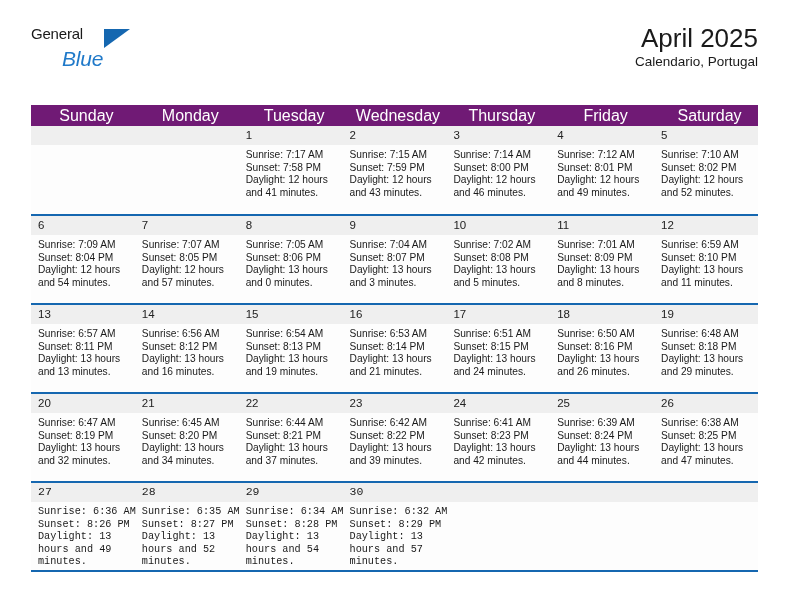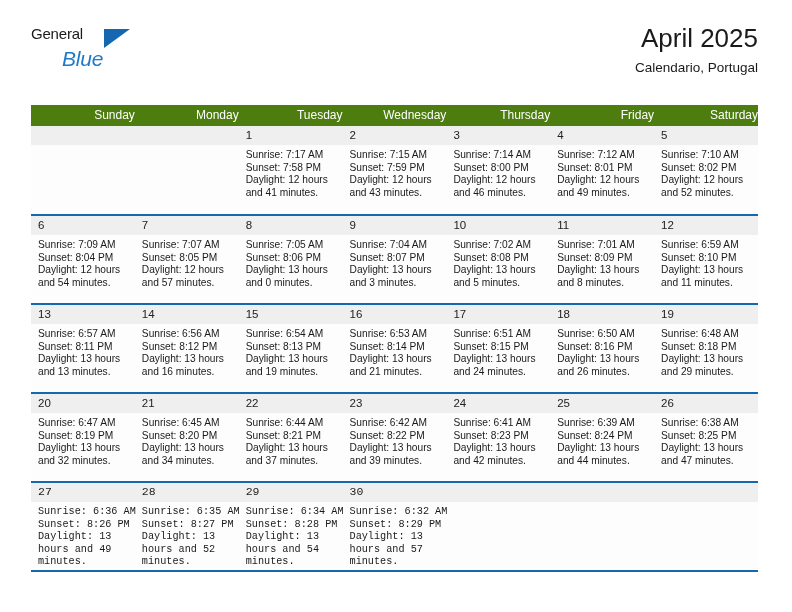--- a/index.html
+++ b/index.html
@@ -73,44 +73,44 @@
     top: -2px;
     text-align: right;
   }
   .cal-title {
     font-size: 26px;
     color: #1a1a1a;
     line-height: 1.15;
     white-space: nowrap;
   }
   .cal-subtitle {
-    margin-top: 6px;
+    margin-top: 0;
     font-size: 13.5px;
     color: #1a1a1a;
     line-height: 1.2;
     white-space: nowrap;
   }
 
   
   .calendar {
     position: absolute;
     left: 31px;
     top: 105px;
     width: 727px;
     border-collapse: collapse;
     table-layout: fixed;
   }
   .calendar col { width: 103.857px; }
 
   .dow-row th {
-    background: #4d7c0f;
+    background: #701a75;
     color: #ffffff;
     font-weight: normal;
-    font-size: 12px;
-    text-align: right;
+    font-size: 16px;
+    text-align: center;
     padding: 4px 0 4px 7px;
     height: 13px;
     line-height: 13px;
     border: none;
     box-sizing: border-box;
   }
 
   .week-row td {
     vertical-align: top;
     padding: 0;

